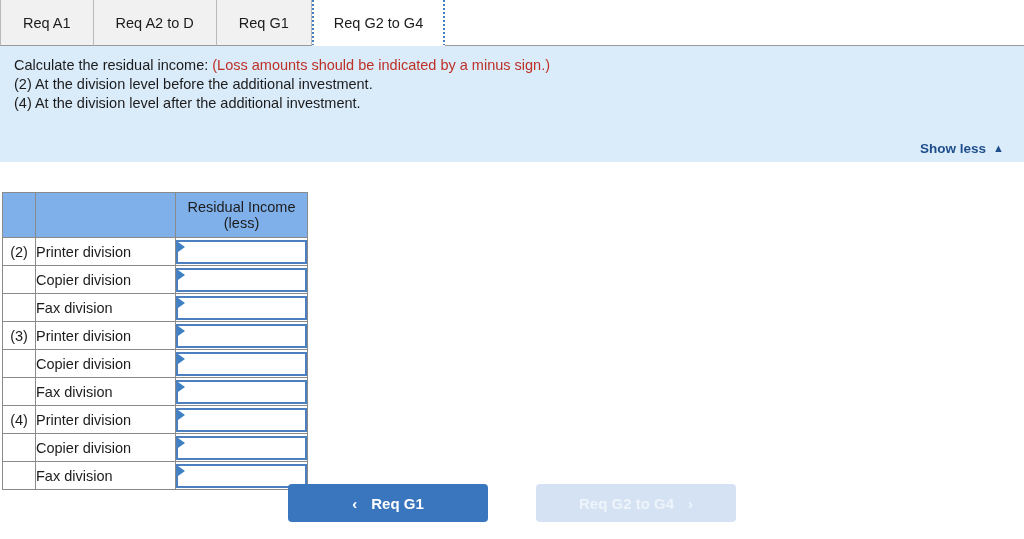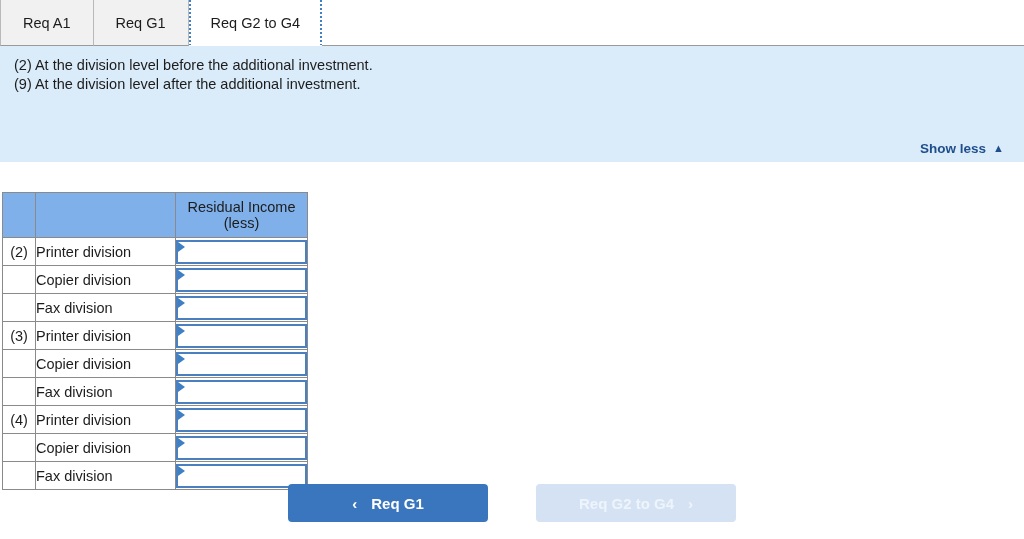--- a/index.html
+++ b/index.html
@@ -228,31 +228,38 @@
   }
 </style>
 </head>
 <body>
 
 <div class="tabbar">
   <div class="tab">
     <span>Req A1</span>
   </div>
   <div class="tab">
+    <span>Req A2 to D</span>
+  </div>
+  <div class="tab">
     <span>Req G1</span>
   </div>
   <div class="tab active">
     <span>Req G2 to G4</span>
   </div>
   <div class="tabbar-filler"></div>
 </div>
 
 <div class="instructions">
+  <div class="instr-line">
+    <span>Calculate the residual income:</span>
+    <span class="instr-note">(Loss amounts should be indicated by a minus sign.)</span>
+  </div>
   <div class="instr-line">(2) At the division level before the additional investment.</div>
-  <div class="instr-line">(9) At the division level after the additional investment.</div>
+  <div class="instr-line">(4) At the division level after the additional investment.</div>
 
   <div class="show-less-row">
     <span>Show less</span>
     <span class="caret">▲</span>
   </div>
 </div>
 
 <div class="table-wrap">
   <table class="answers">
     <colgroup>

